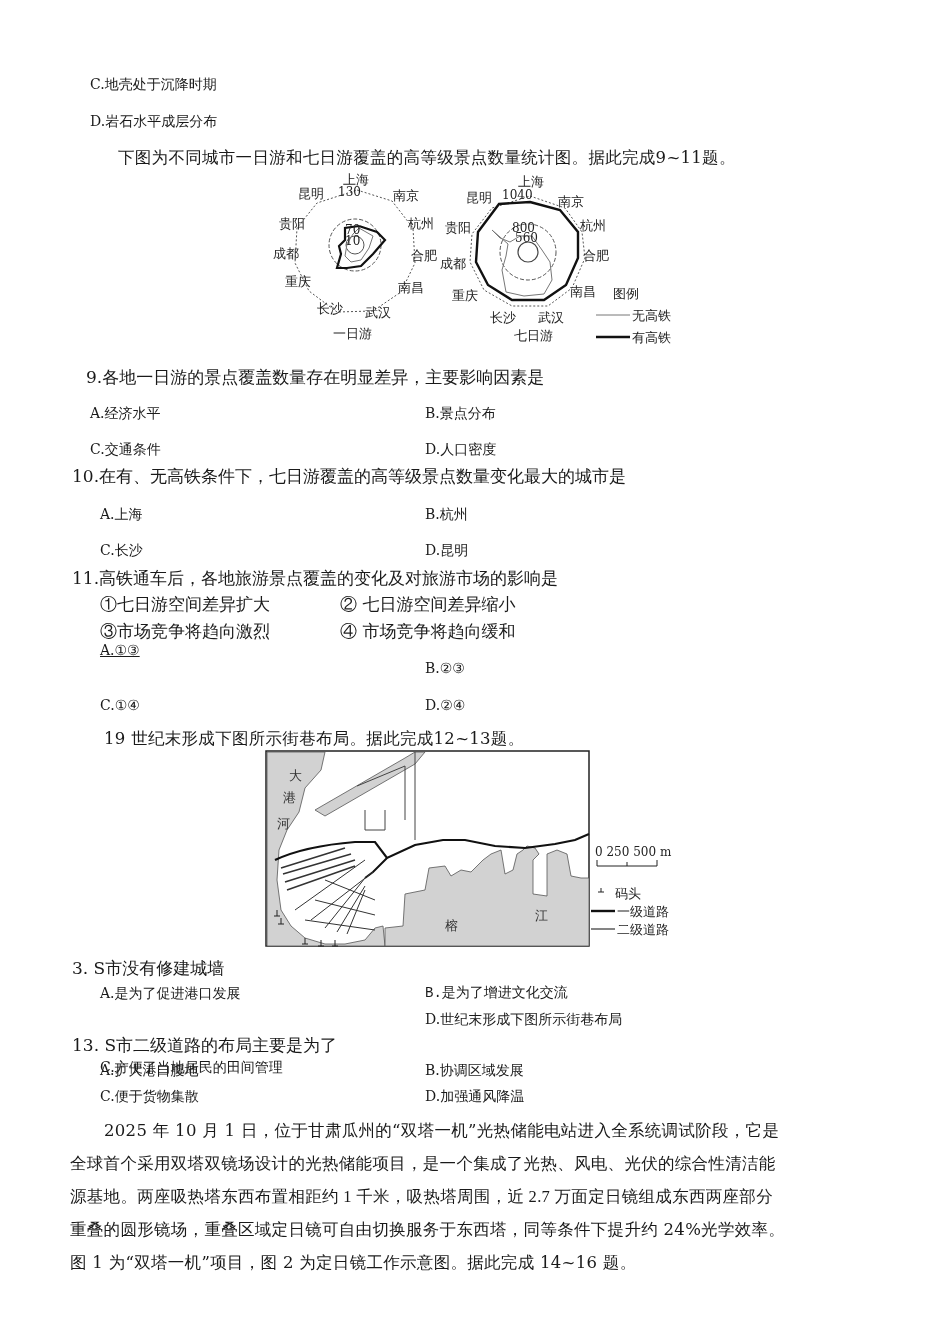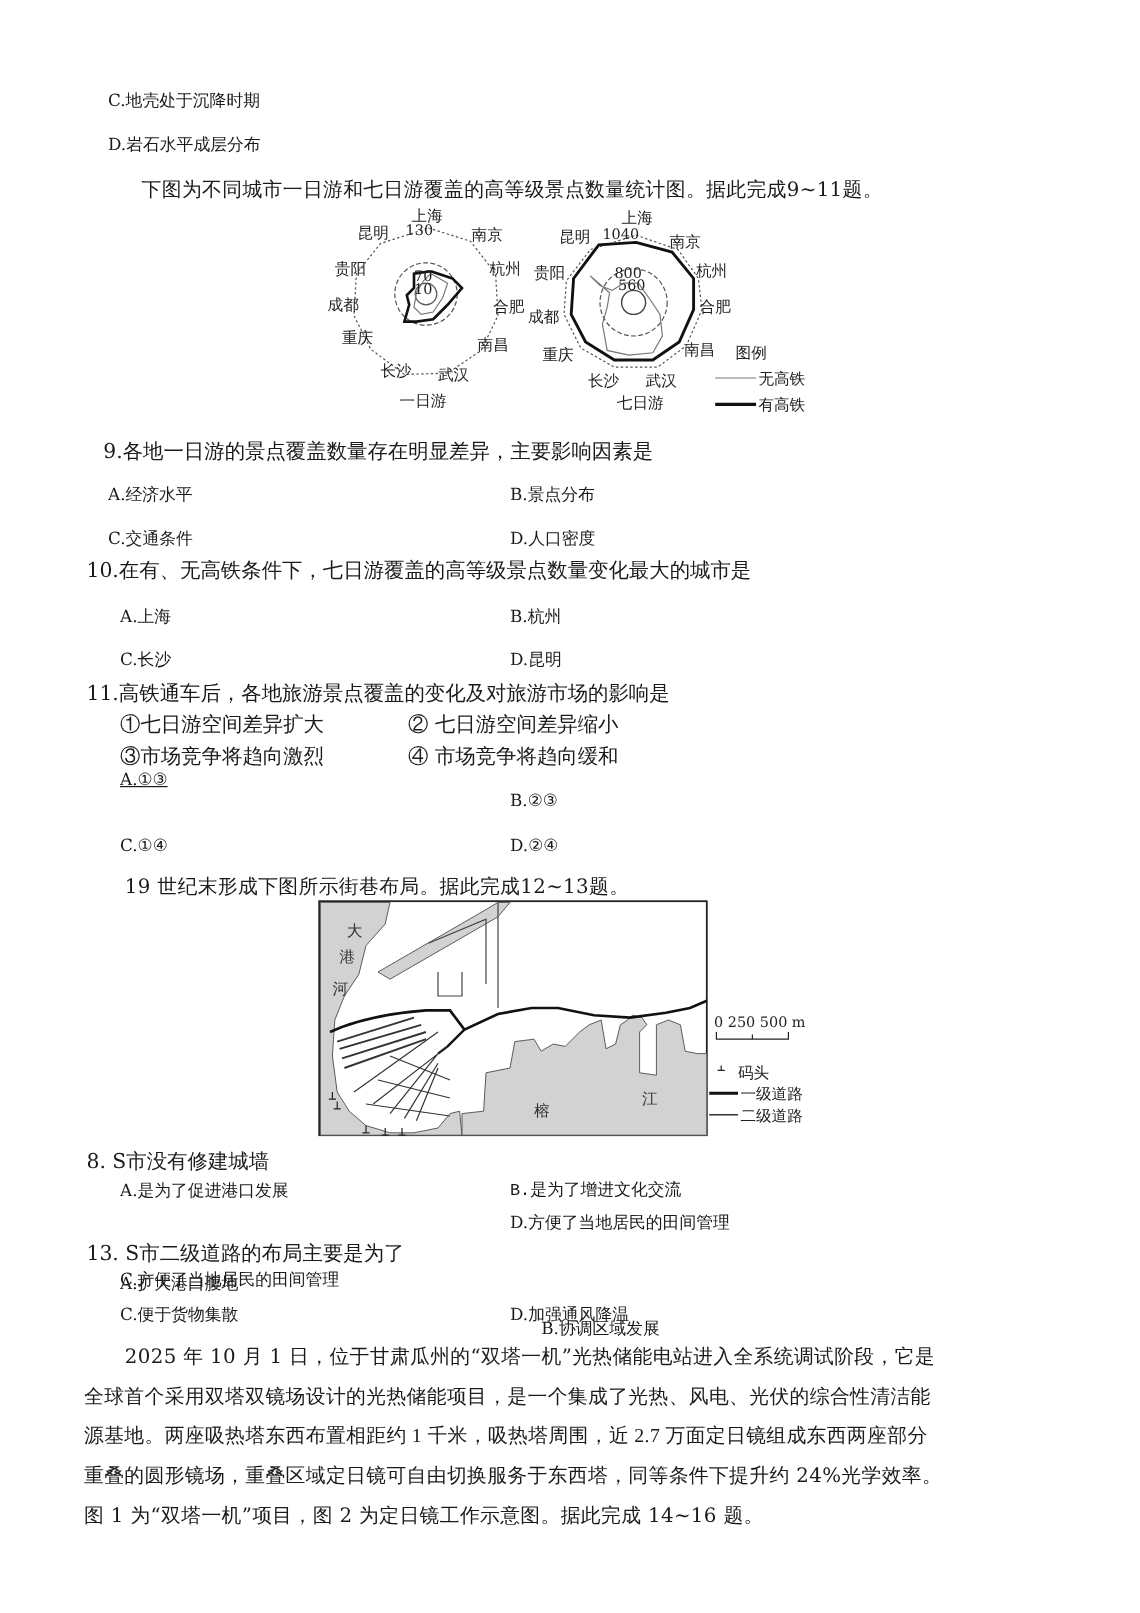--- a/index.html
+++ b/index.html
@@ -131,29 +131,29 @@
   <path d="M332,110 L332,116 L392,116 L392,110 M362,116 L362,112" fill="none" stroke="#222" stroke-width="1"></path>
 
   <path d="M336,142 l0,-4 m-3,4 l6,0" stroke="#222" stroke-width="1"></path>
   <text x="350" y="148" font-size="13" fill="#222">码头</text>
   <line x1="326" y1="161" x2="350" y2="161" stroke="#111" stroke-width="2.4"></line>
   <text x="352" y="166" font-size="13" fill="#222">一级道路</text>
   <line x1="326" y1="179" x2="350" y2="179" stroke="#333" stroke-width="1.2"></line>
   <text x="352" y="184" font-size="13" fill="#222">二级道路</text>
 </svg>
 
-<div class="t" style="left:72px;top:957px;">8. S市没有修建城墙</div>
+<div class="t" style="left:72px;top:957px;">3. S市没有修建城墙</div>
 <div class="t opt" style="left:100px;top:982px;">A.是为了促进港口发展</div>
 <div class="t opt" style="left:425px;top:982px;font-family:Liberation Mono, monospace;">B.是为了增进文化交流</div>
 <div class="t opt" style="left:100px;top:1008px;margin-top:48px;">C.方便了当地居民的田间管理</div>
-<div class="t opt" style="left:425px;top:1008px;">D.方便了当地居民的田间管理</div>
+<div class="t opt" style="left:425px;top:1008px;">D.世纪末形成下图所示街巷布局</div>
 
 <div class="t" style="left:72px;top:1034px;">13. S市二级道路的布局主要是为了</div>
 <div class="t opt" style="left:100px;top:1059px;">A.扩大港口腹地</div>
-<div class="t opt" style="left:425px;top:1097px;margin-left:26px;">B.协调区域发展</div>
+<div class="t opt" style="left:425px;top:1059px;">B.协调区域发展</div>
 <div class="t opt" style="left:100px;top:1085px;">C.便于货物集散</div>
 <div class="t opt" style="left:425px;top:1085px;">D.加强通风降温</div>
 
 <div class="t para" style="left:104px;top:1120px;">2025 年 10 月 1 日，位于甘肃瓜州的“双塔一机”光热储能电站进入全系统调试阶段，它是</div>
 <div class="t para" style="left:70px;top:1153px;">全球首个采用双塔双镜场设计的光热储能项目，是一个集成了光热、风电、光伏的综合性清洁能</div>
 <div class="t para" style="left:70px;top:1186px;font-family:Liberation Serif, serif;">源基地。两座吸热塔东西布置相距约 1 千米，吸热塔周围，近 2.7 万面定日镜组成东西两座部分</div>
 <div class="t para" style="left:70px;top:1219px;">重叠的圆形镜场，重叠区域定日镜可自由切换服务于东西塔，同等条件下提升约 24%光学效率。</div>
 <div class="t para" style="left:70px;top:1252px;">图 1 为“双塔一机”项目，图 2 为定日镜工作示意图。据此完成 14~16 题。</div>
 
 </body></html>

